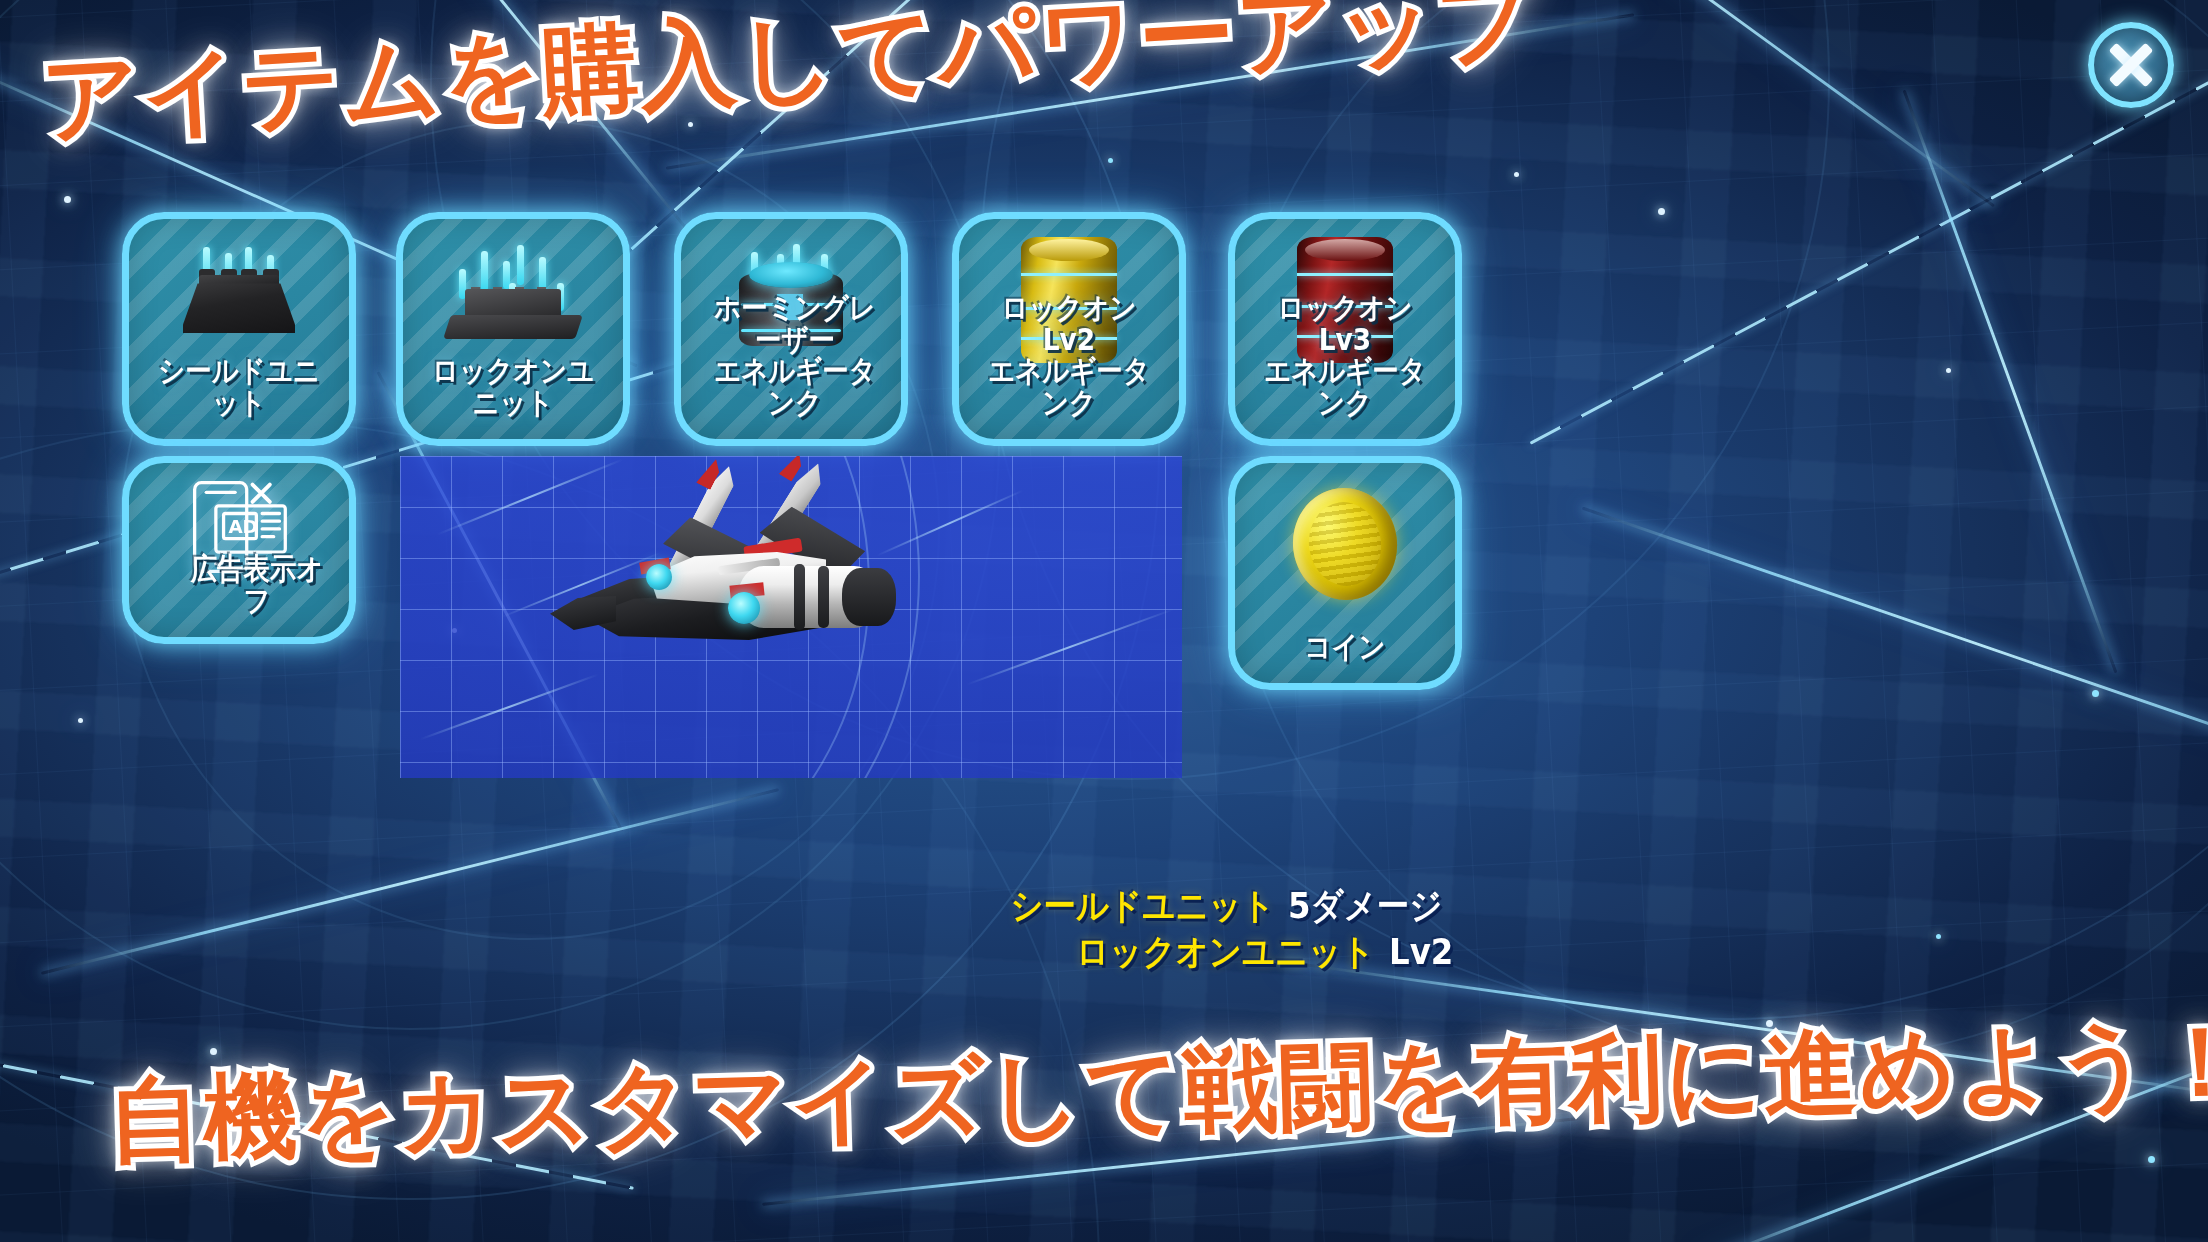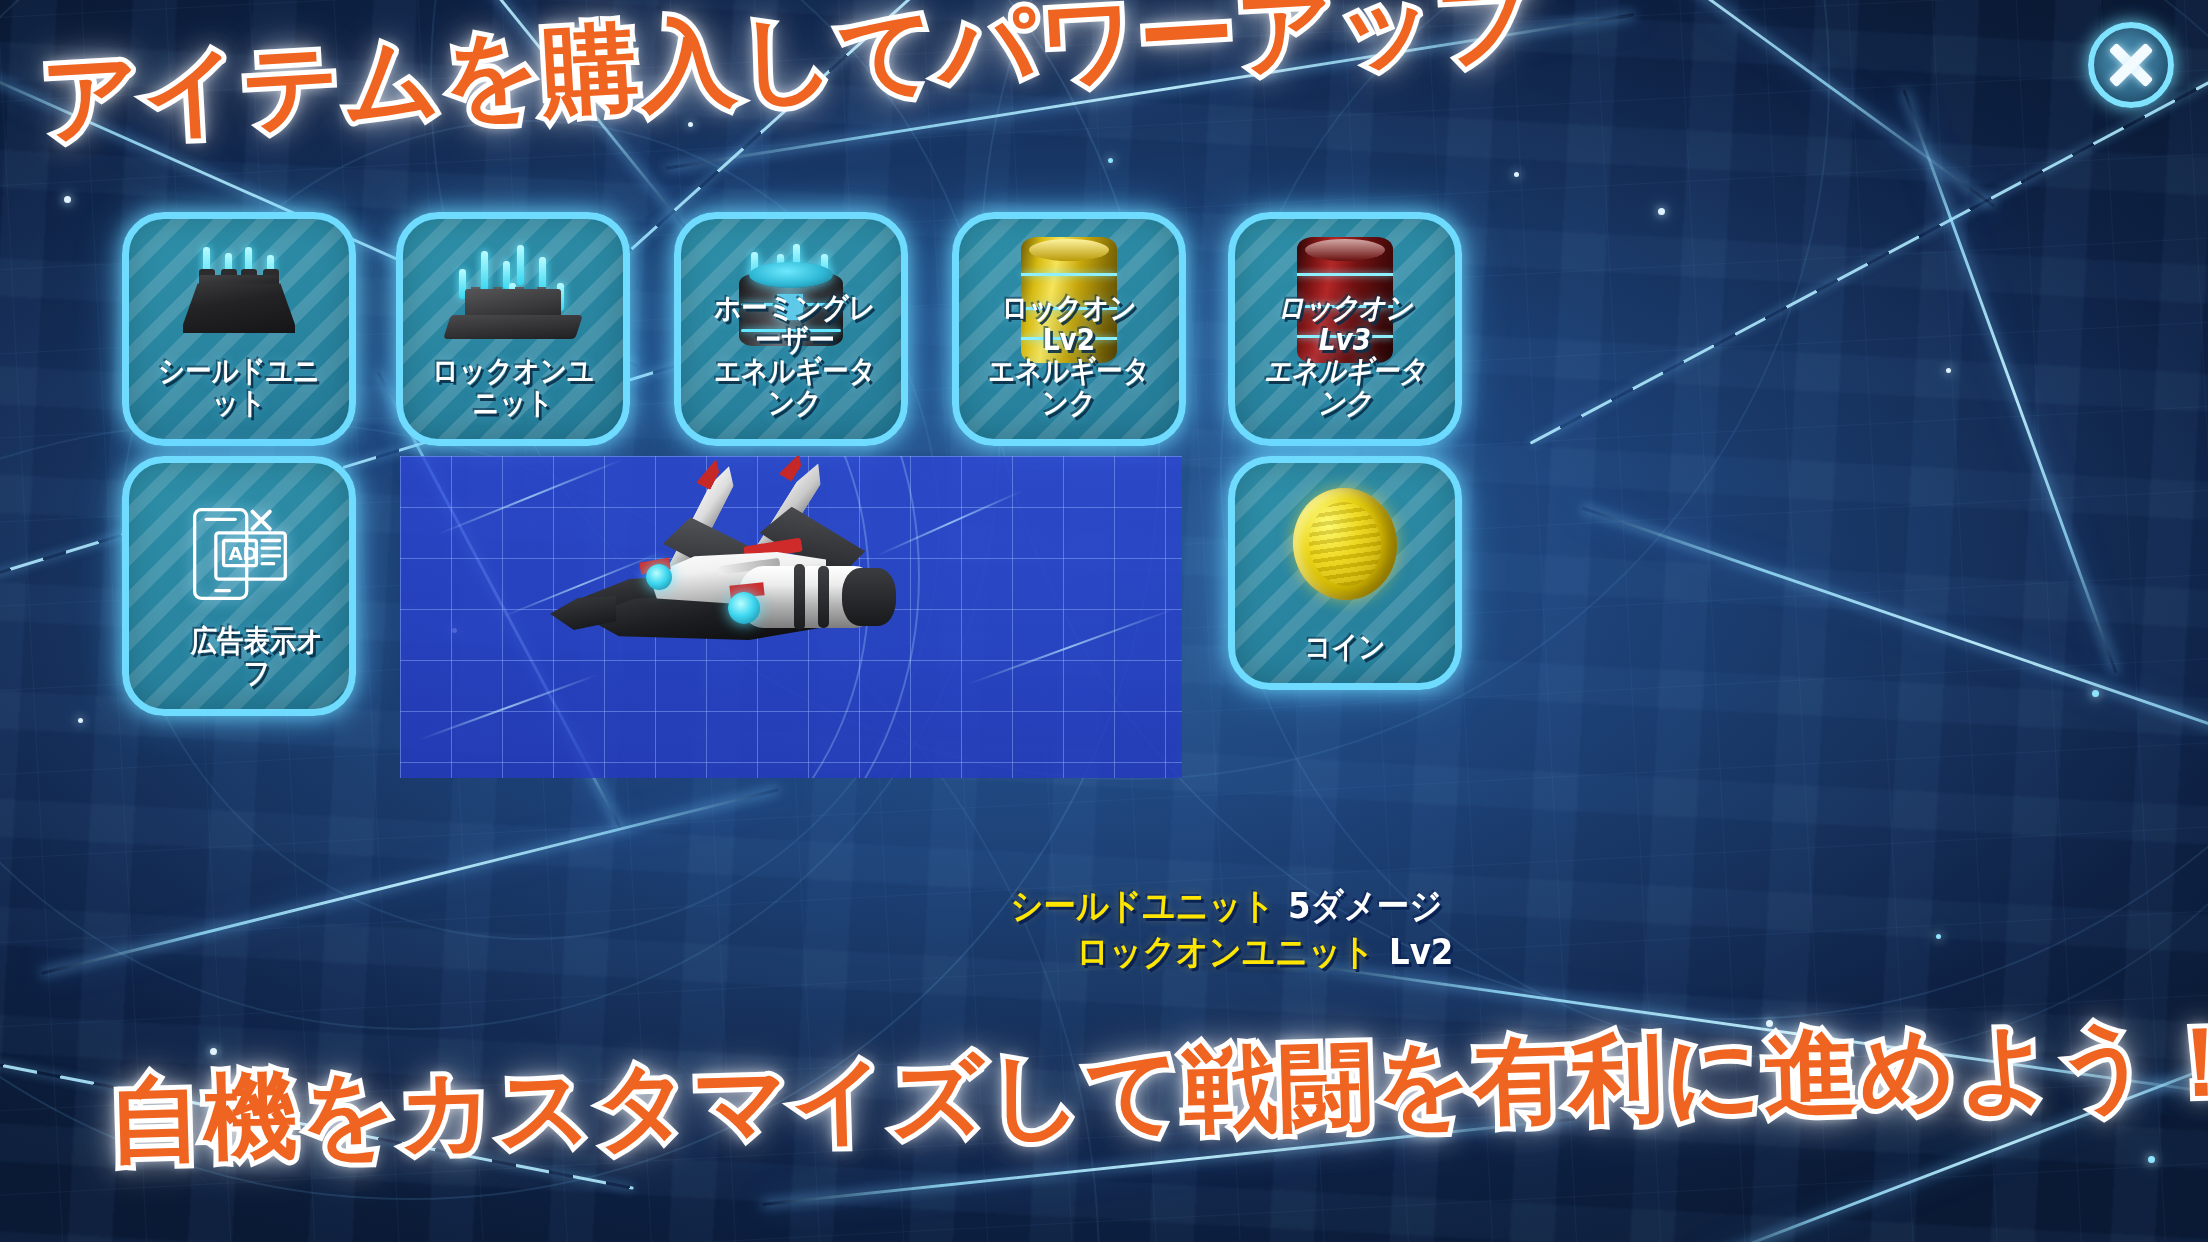--- a/index.html
+++ b/index.html
@@ -131,22 +131,22 @@
     text-shadow:3px 3px 0 rgba(10,45,70,.9), -2px -2px 0 rgba(10,45,70,.55), 0 0 12px rgba(120,215,255,.55);
     transform:scaleX(.88);
   }
   .card-label .l2{ display:block; }
 
   
   #card-shield      { left:122px;  top:212px; width:234px; height:234px; }
   #card-lockon      { left:396px;  top:212px; width:234px; height:234px; }
   #card-homing-tank { left:674px;  top:212px; width:234px; height:234px;padding-left:8px; }
   #card-lv2-tank    { left:952px;  top:212px; width:234px; height:234px; }
-  #card-lv3-tank    { left:1228px; top:212px; width:234px; height:234px;font-style:italic; }
-  #card-ad-off      { left:122px;  top:456px; width:234px; height:260px;padding-left:36px; }
+  #card-lv3-tank    { left:1228px; top:212px; width:234px; height:234px; }
+  #card-ad-off      { left:122px;  top:456px; width:234px; height:188px;padding-left:36px; }
   #card-coin        { left:1228px; top:456px; width:234px; height:234px; }
 
   
   .rod{ position:absolute; width:7px; border-radius:3px; background:linear-gradient(180deg,#b9fbff,#35d6f0);
         box-shadow:0 0 9px rgba(100,235,255,.95); }
   .bunker{ position:relative; width:120px; height:66px; }
   .bunker .body{ position:absolute; bottom:0; left:4px; width:112px; height:50px;
       background:linear-gradient(170deg,#3a3a3c 0%,#232325 40%,#151517 100%);
       clip-path:polygon(13% 0,87% 0,100% 82%,100% 100%,0 100%,0 82%); }
   .bunker .top{ position:absolute; bottom:44px; left:20px; width:80px; height:14px;

